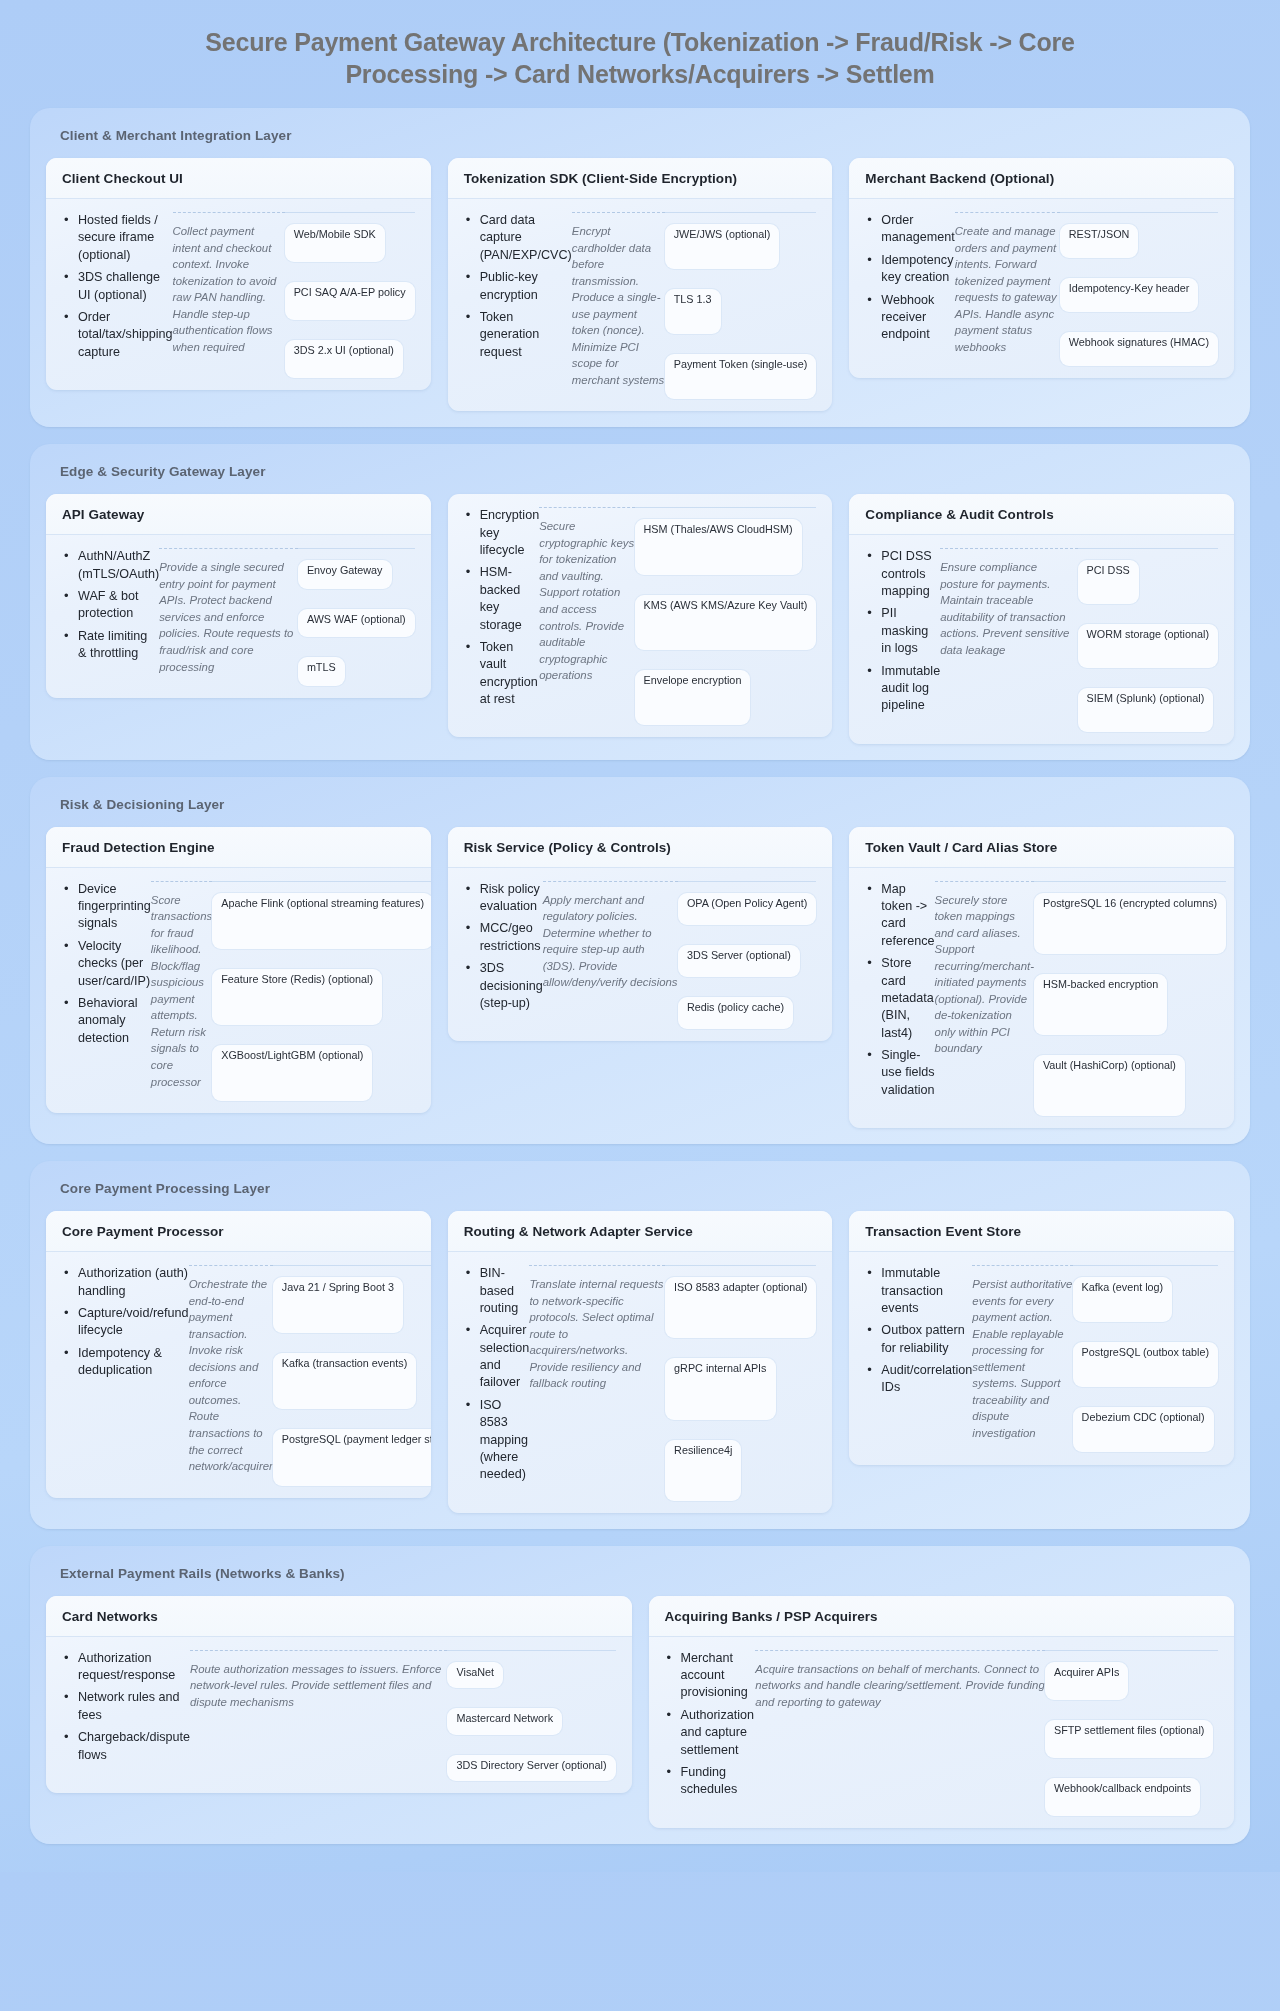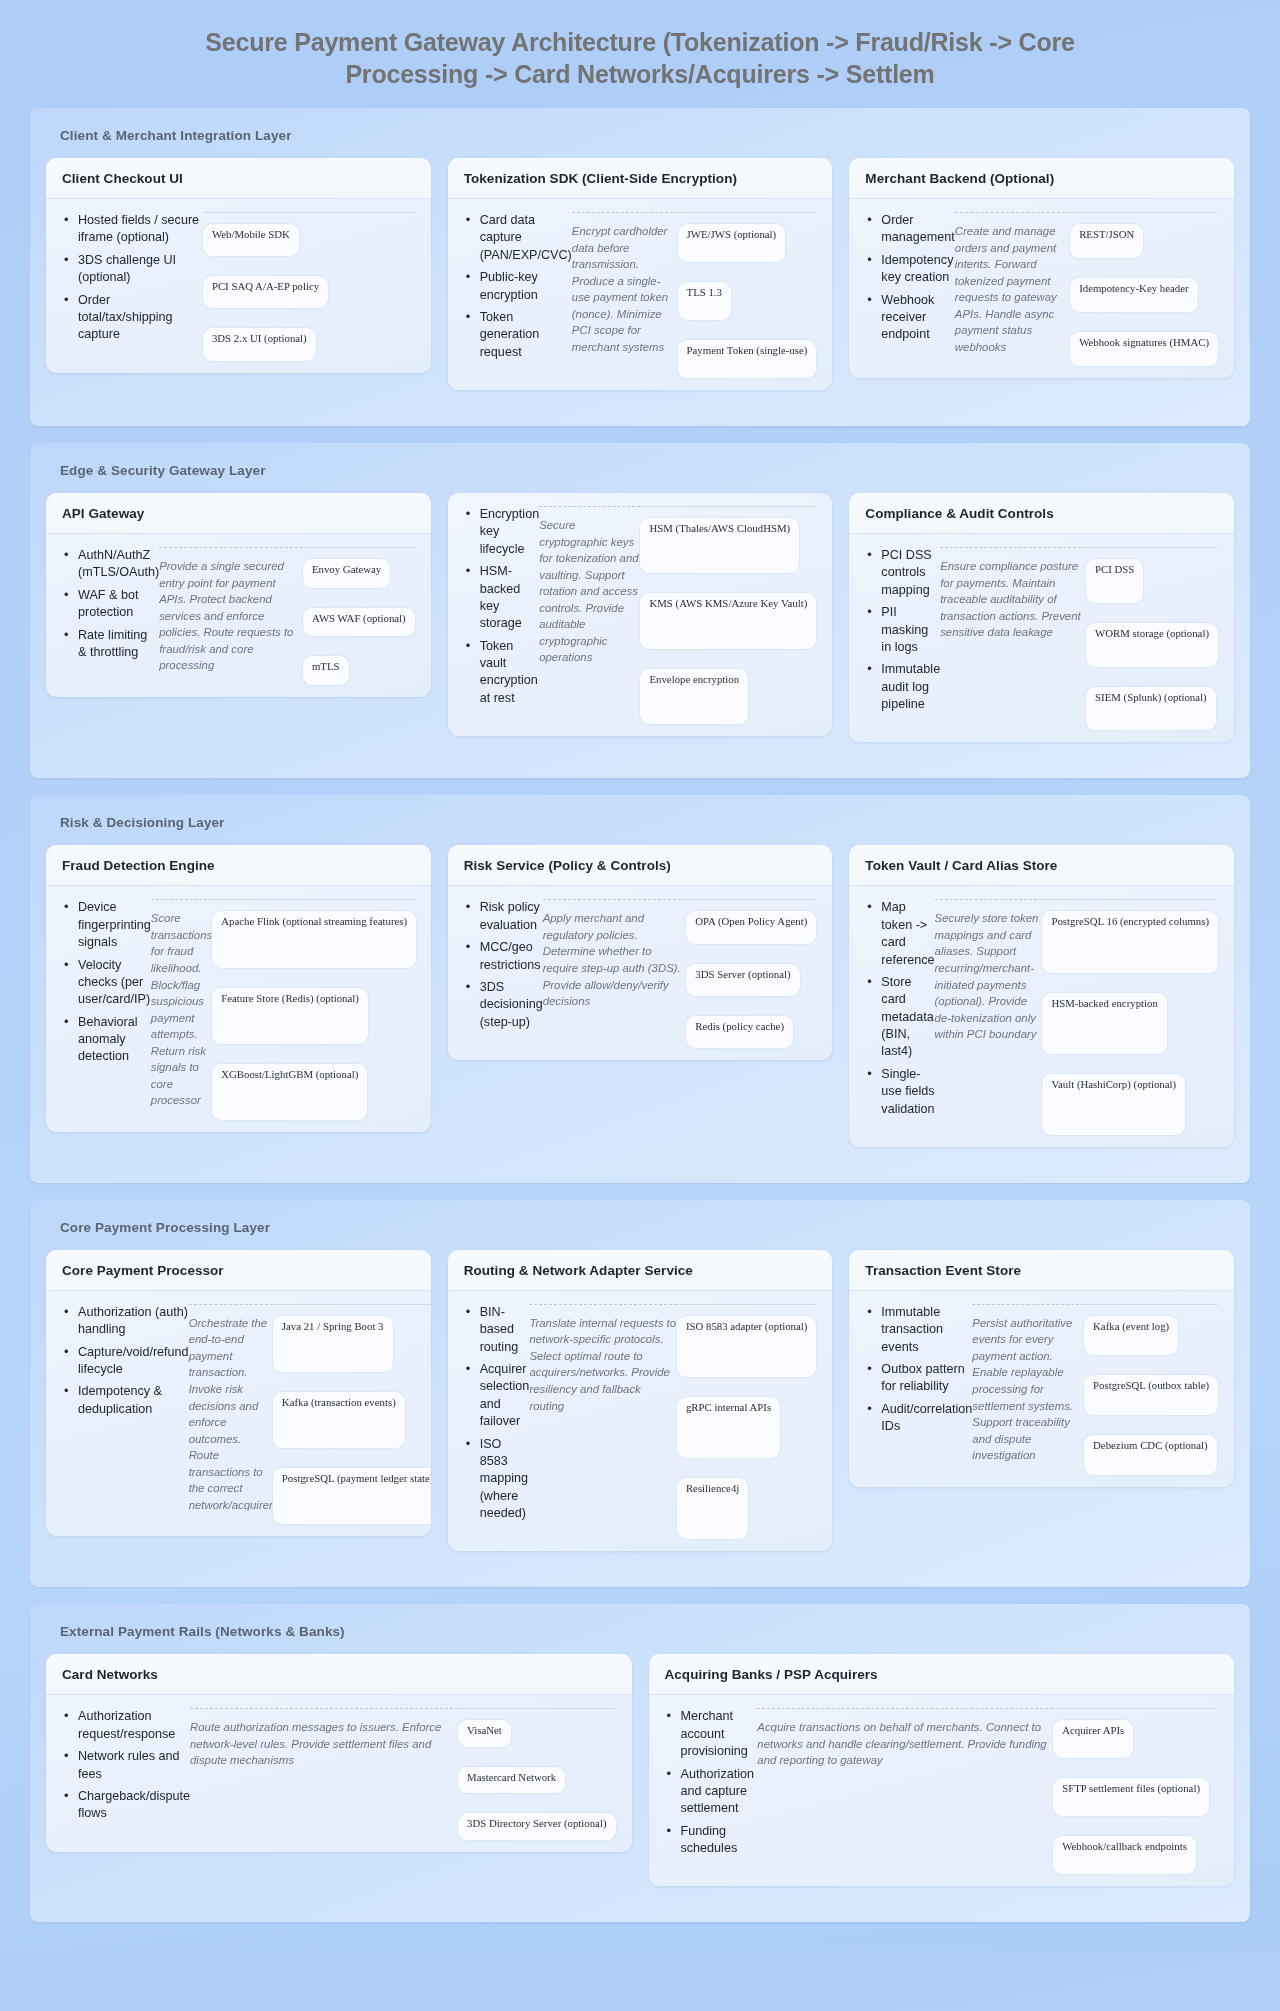--- a/index.html
+++ b/index.html
@@ -17,22 +17,22 @@
     color: #737373;
     text-align: center;
     line-height: 1.28;
     padding: 26px 150px 18px 150px;
     letter-spacing: -0.2px;
   }
 
   .layers { display: flex; flex-direction: column; gap: 17px; padding: 0 30px; }
 
   .layer {
-    border-radius: 8px;
-    padding: 17px 16px 36px 16px;
+    border-radius: 20px;
+    padding: 17px 16px 16px 16px;
     background: linear-gradient(160deg, rgba(190,215,250,0.96) 0%, rgba(207,227,252,0.95) 45%, rgba(223,237,253,0.93) 100%);
     box-shadow: 0 1px 2px rgba(120,150,190,0.25);
   }
   .layer-title {
     font-size: 13.5px;
     font-weight: bold;
     color: #5b6472;
     padding: 3px 0 15px 14px;
     letter-spacing: 0.1px;
   }
@@ -79,21 +79,20 @@
     border-top: 1px dashed rgba(164,190,222,0.8);
     padding-top: 10px;
     margin-bottom: 11px;
   }
   .tags {
     display: flex;
     flex-wrap: wrap;
     gap: 20px 7px;
     border-top: 1px solid rgba(196,216,240,0.85);
     padding-top: 11px;
-    font-family: Liberation Serif, serif;
   }
   .tag {
     font-size: 10.8px;
     color: #2a2f38;
     background: #fafcff;
     border-radius: 9px;
     padding: 4px 9px 5px 9px;
     white-space: nowrap;
     box-shadow: 0 0 0 1px rgba(214,228,245,0.7);
   }
@@ -111,20 +110,21 @@
             <div class="card-head">
               <div class="card-title">Client Checkout UI</div>
             </div>
             <div class="card-body">
               <ul class="bullets">
                 <li>Hosted fields / secure iframe (optional)</li>
                 <li>3DS challenge UI (optional)</li>
                 <li>Order total/tax/shipping capture</li>
               </ul>
               <div class="spacer"></div>
+              <div class="desc">Collect payment intent and checkout context. Invoke tokenization to avoid raw PAN handling. Handle step-up authentication flows when required</div>
               <div class="tags">
                 <span class="tag">Web/Mobile SDK</span>
                 <span class="tag">PCI SAQ A/A-EP policy</span>
                 <span class="tag">3DS 2.x UI (optional)</span>
               </div>
             </div>
           </article>
           <article class="card">
             <div class="card-head">
               <div class="card-title">Tokenization SDK (Client-Side Encryption)</div>

